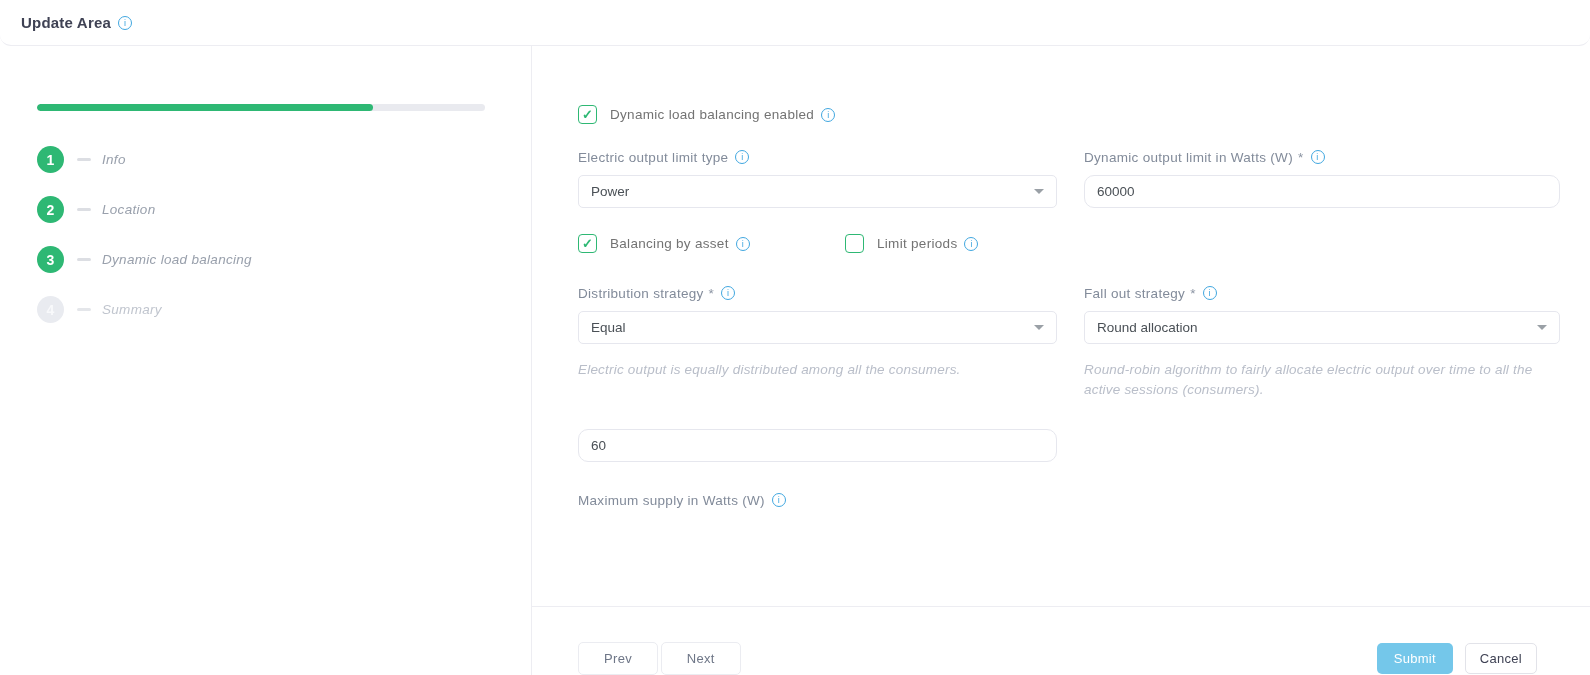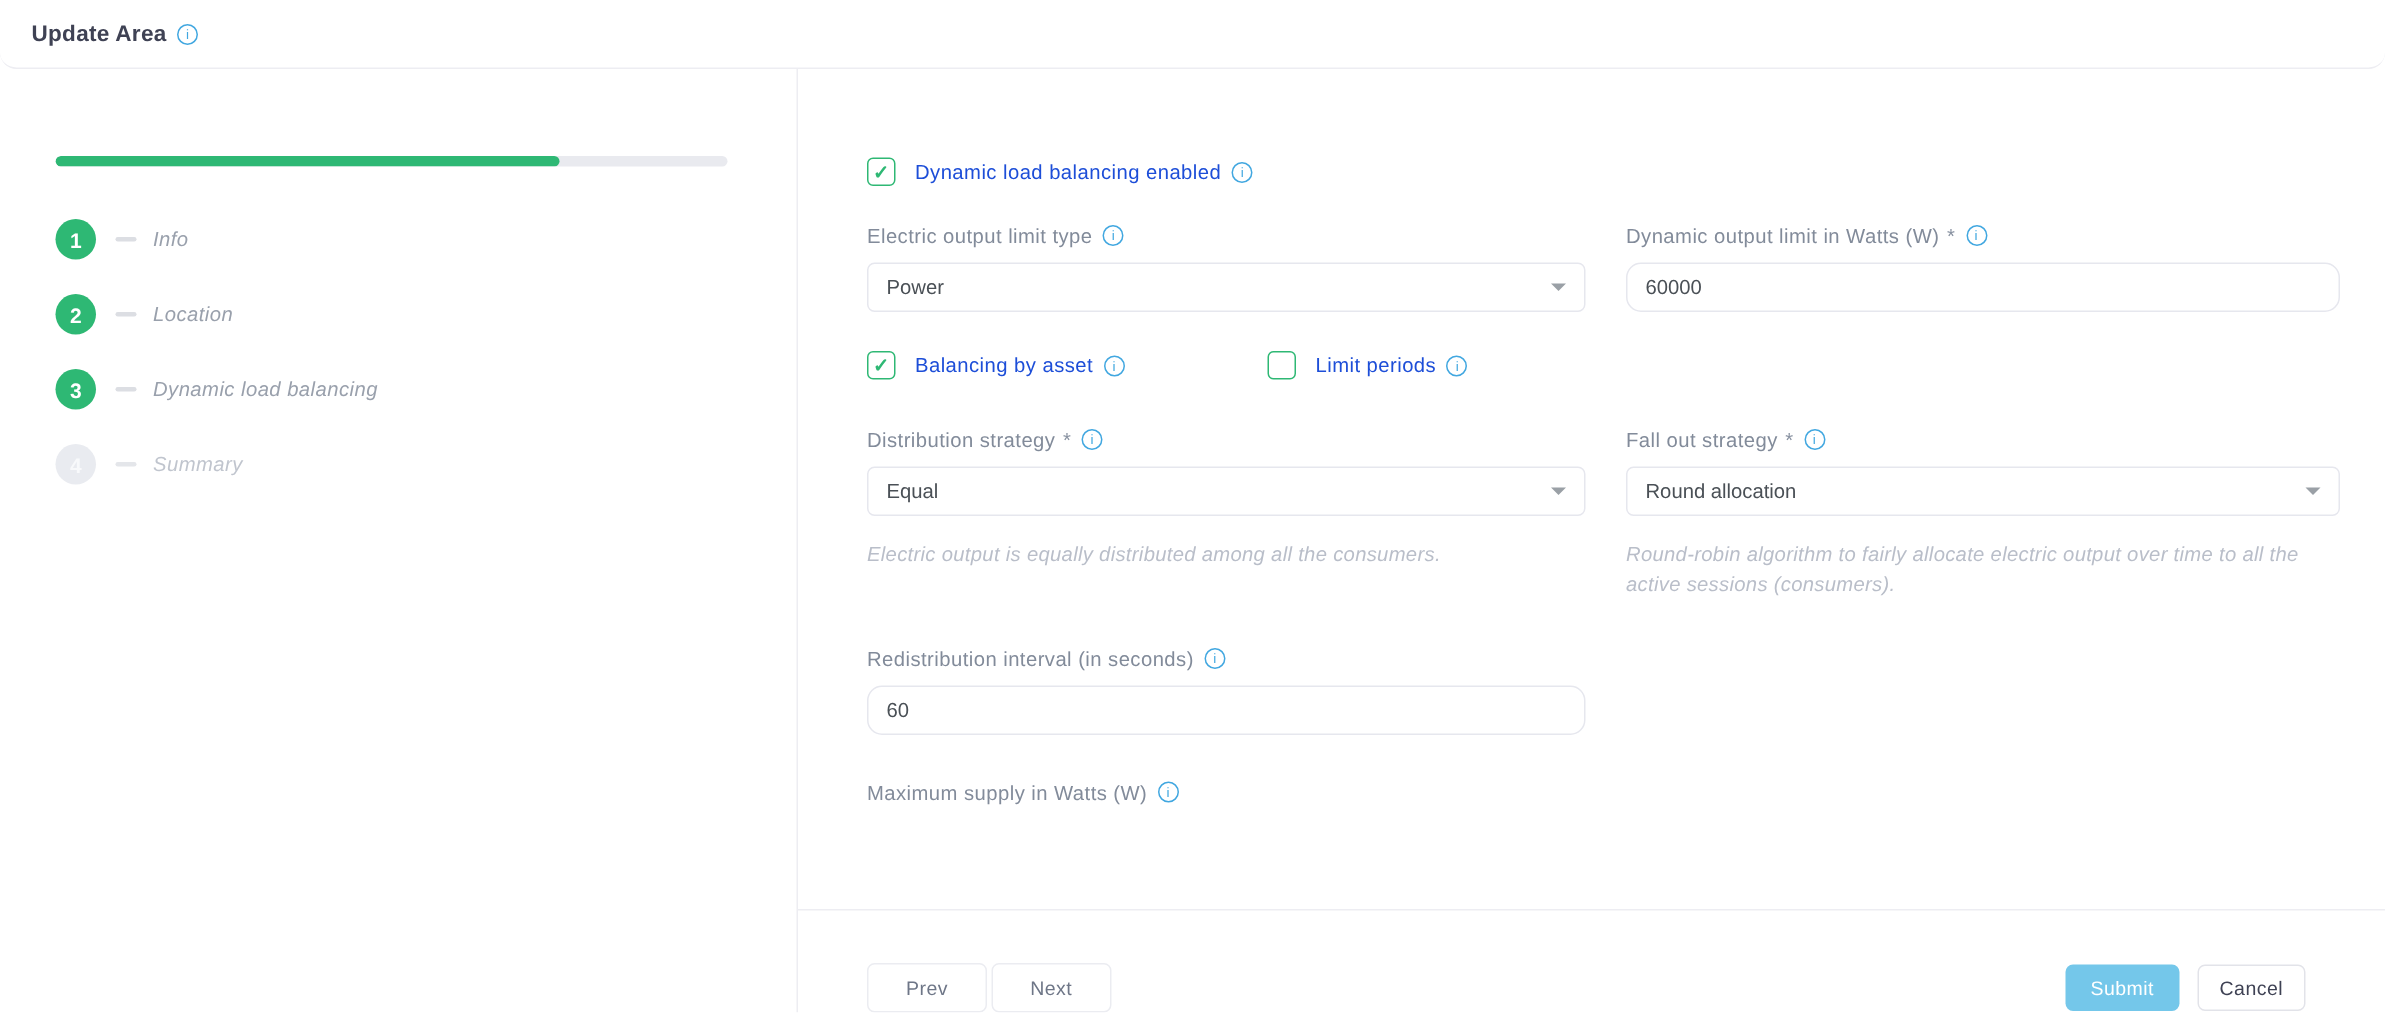--- a/index.html
+++ b/index.html
@@ -40,21 +40,21 @@
   
   .row2 { display:flex; column-gap:27px; }
   .col-l { width:479px; }
   .col-r { flex:1; }
 
   .chk-row { display:flex; align-items:center; height:19px; }
   .chk { width:19px; height:19px; border:1.5px solid #2eb874; border-radius:4px;
     background:#fff; display:flex; align-items:center; justify-content:center;
     cursor:pointer; }
   .tick { color:#2eb874; font-size:13px; font-weight:700; line-height:1; }
-  .chk-label { margin-left:13px; color:#1d4ed8; letter-spacing:.3px; }
+  .chk-label { margin-left:13px; color:#737373; letter-spacing:.3px; }
 
   .mb23 { margin-bottom:23px; } .mb26 { margin-bottom:26px; }
   .mb30 { margin-bottom:30px; } .mb28 { margin-bottom:28px; }
 
   .field-label { display:flex; align-items:center; height:20px; color:#828b9a;
     letter-spacing:.3px; margin-bottom:8px; }
   .req { margin-left:5px; color:#8a93a2; }
   .control { height:33px; width:100%; border:1px solid #e6e7ee; border-radius:5px;
     background:#fff; padding:0 12px; font-size:13.5px; color:#4a5056;
     font-family:"Liberation Sans", sans-serif; display:flex; align-items:center; }
@@ -189,24 +189,20 @@
           <div class="control select">
             <span>Round allocation</span>
             <span class="caret"></span>
           </div>
           <div class="hint">Round-robin algorithm to fairly allocate electric output over time to all the active sessions (consumers).</div>
         </div>
       </div>
 
       <div class="row2 mb28">
         <div class="col-l">
-          <div class="field-label">
-            <span>Redistribution interval (in seconds)</span>
-            <span class="info"></span>
-          </div>
           <input class="control" value="60" style="">
         </div>
         <div class="col-r"></div>
       </div>
 
       <div class="row2">
         <div class="col-r">
           <div class="field-label">
             <span>Maximum supply in Watts (W)</span>
             <span class="info"></span>

